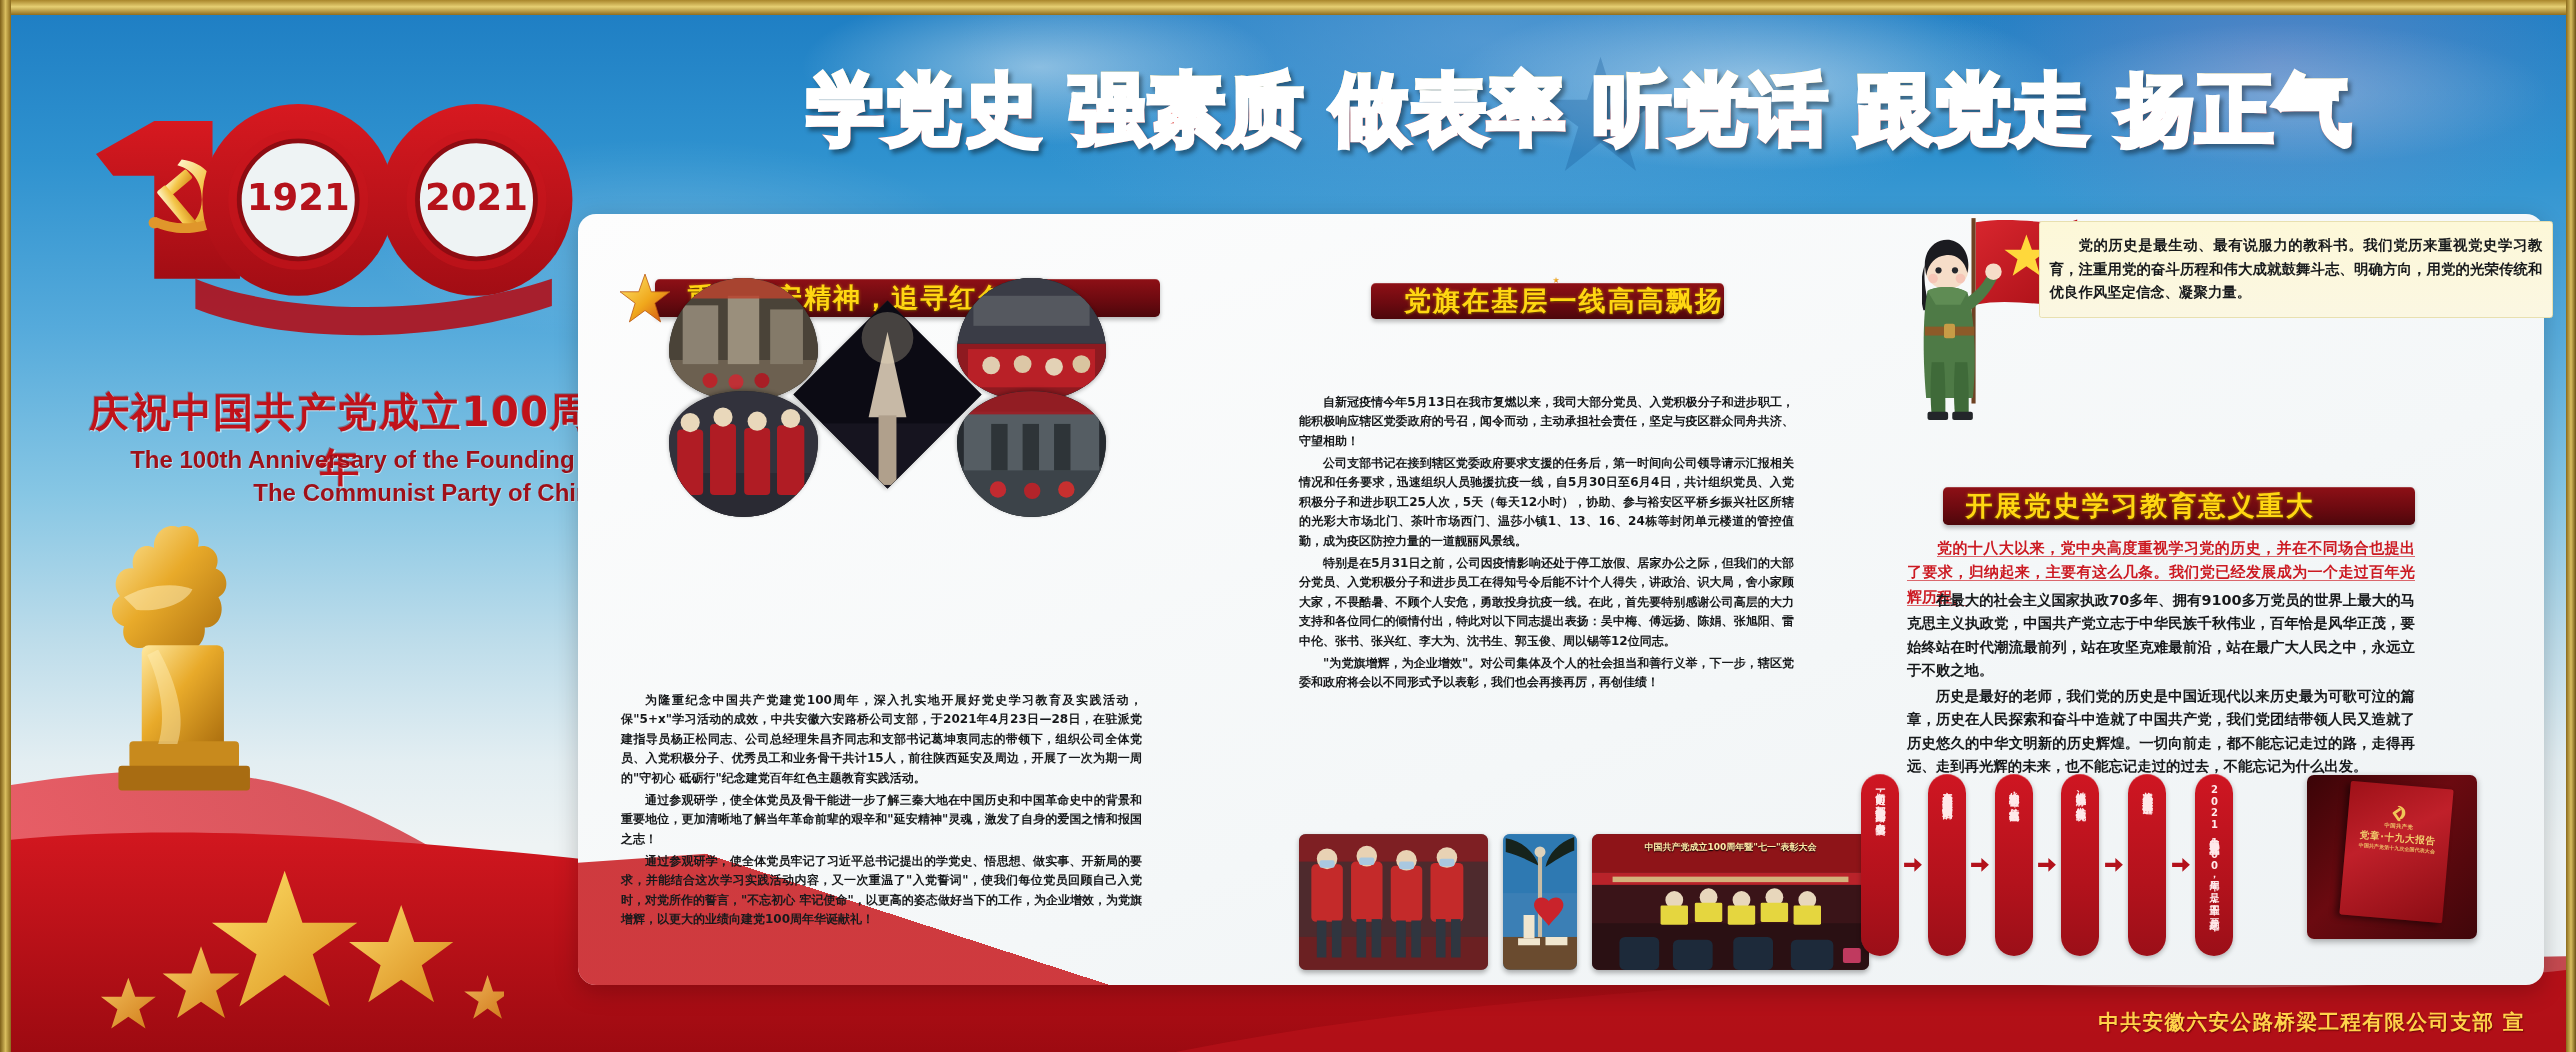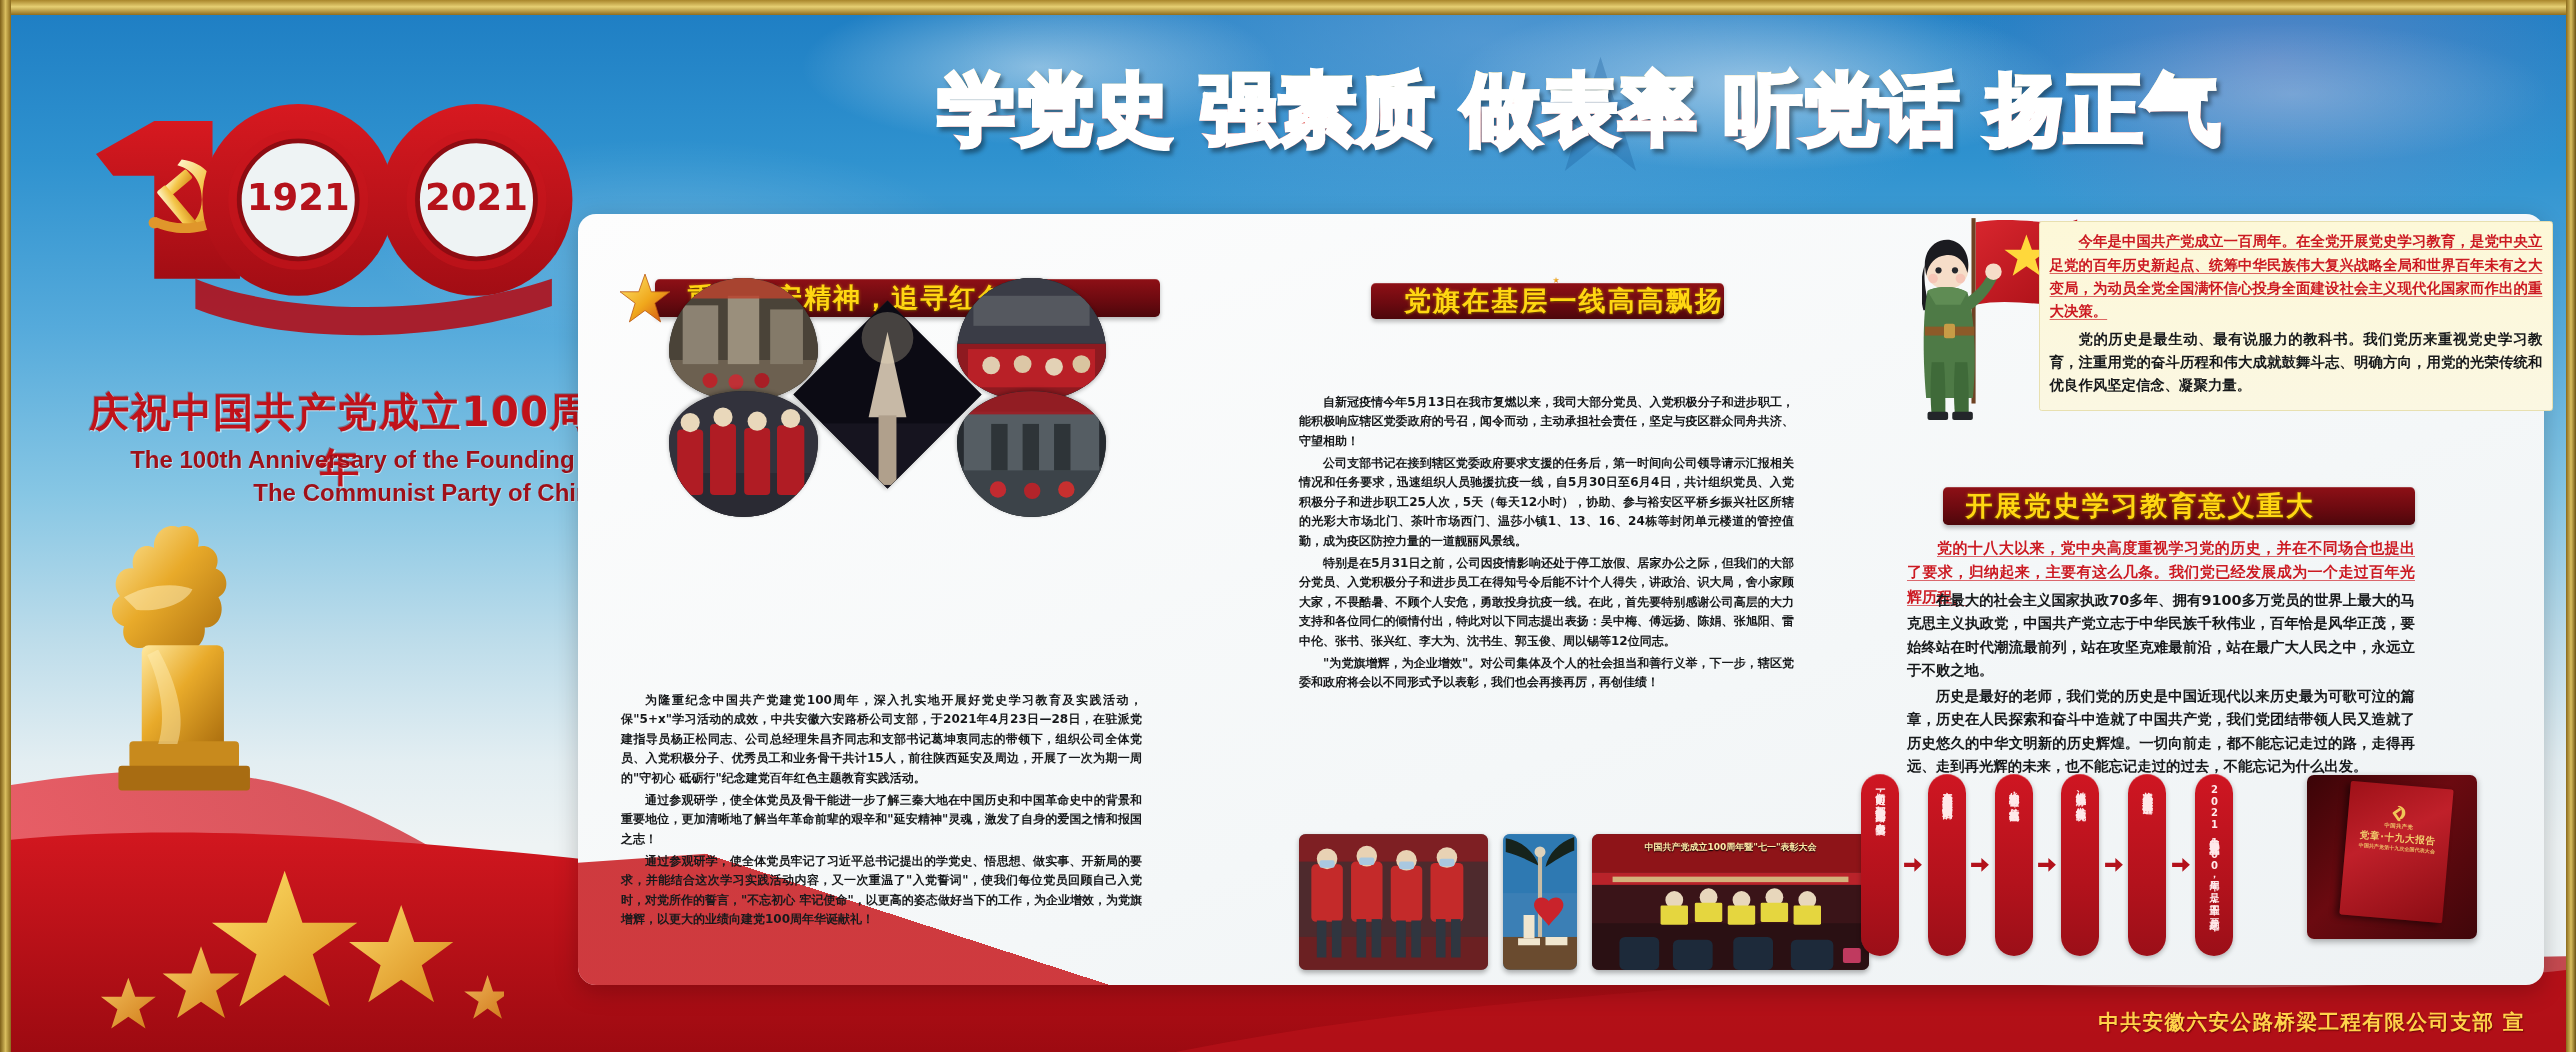--- a/index.html
+++ b/index.html
@@ -359,20 +359,23 @@
       <div class="bw">
           <span>强素质</span>
         </div>
       <div class="bw">
           <span>做表率</span>
         </div>
       <div class="bw">
           <span>听党话</span>
         </div>
       <div class="bw">
+          <span>跟党走</span>
+        </div>
+      <div class="bw">
           <span>扬正气</span>
         </div>
     </div>
 
     <div id="card"></div>
 
     <div class="sec-title" style="left:608px;top:262px;width:541px;">
       <svg class="sec-star" viewBox="0 0 100 100">
         <defs>
             <linearGradient id="st1" x1="0" y1="0" x2="1" y2="1">
@@ -603,23 +606,20 @@
 
       <path d="M62,124 C82,112 92,96 98,84 L110,92 C102,110 88,128 70,140 Z" fill="#4e7a46"></path>
       <circle cx="104" cy="84" r="12" fill="#f6ddc8"></circle>
       <path d="M14,216 C12,248 12,272 14,292 L34,292 C34,266 34,240 32,216 Z" fill="#3f6a39"></path>
       <path d="M48,216 C46,248 46,272 48,292 L68,292 C68,266 68,240 66,216 Z" fill="#3f6a39"></path>
       <rect x="8" y="288" width="30" height="12" rx="3" fill="#23262a"></rect>
       <rect x="44" y="288" width="30" height="12" rx="3" fill="#23262a"></rect>
     </svg>
 
     <div id="right-hl-box">
-      <div class="body-col hl-red" style="position:relative;left:0;top:0;width:100%;font-size:14.4px;">
-        <p>今年是中国共产党成立一百周年。在全党开展党史学习教育，是党中央立足党的百年历史新起点、统筹中华民族伟大复兴战略全局和世界百年未有之大变局，为动员全党全国满怀信心投身全面建设社会主义现代化国家而作出的重大决策。</p>
-      </div>
       <div class="body-col" style="position:relative;left:0;top:0;width:100%;font-size:14.4px;margin-top:4.1px;">
         <p>党的历史是最生动、最有说服力的教科书。我们党历来重视党史学习教育，注重用党的奋斗历程和伟大成就鼓舞斗志、明确方向，用党的光荣传统和优良作风坚定信念、凝聚力量。</p>
       </div>
     </div>
 
     <div class="sec-title" style="left:1896px;top:470px;width:508px;">
       <svg class="sec-star" viewBox="0 0 100 100" style="opacity:0">
         <polygon points="50,4 62,38 98,38 69,60 80,96 50,74 20,96 31,60 2,38 38,38" fill="#f0a81c"></polygon>
       </svg>
       <div class="sec-bar" style="padding-left:23px;">

